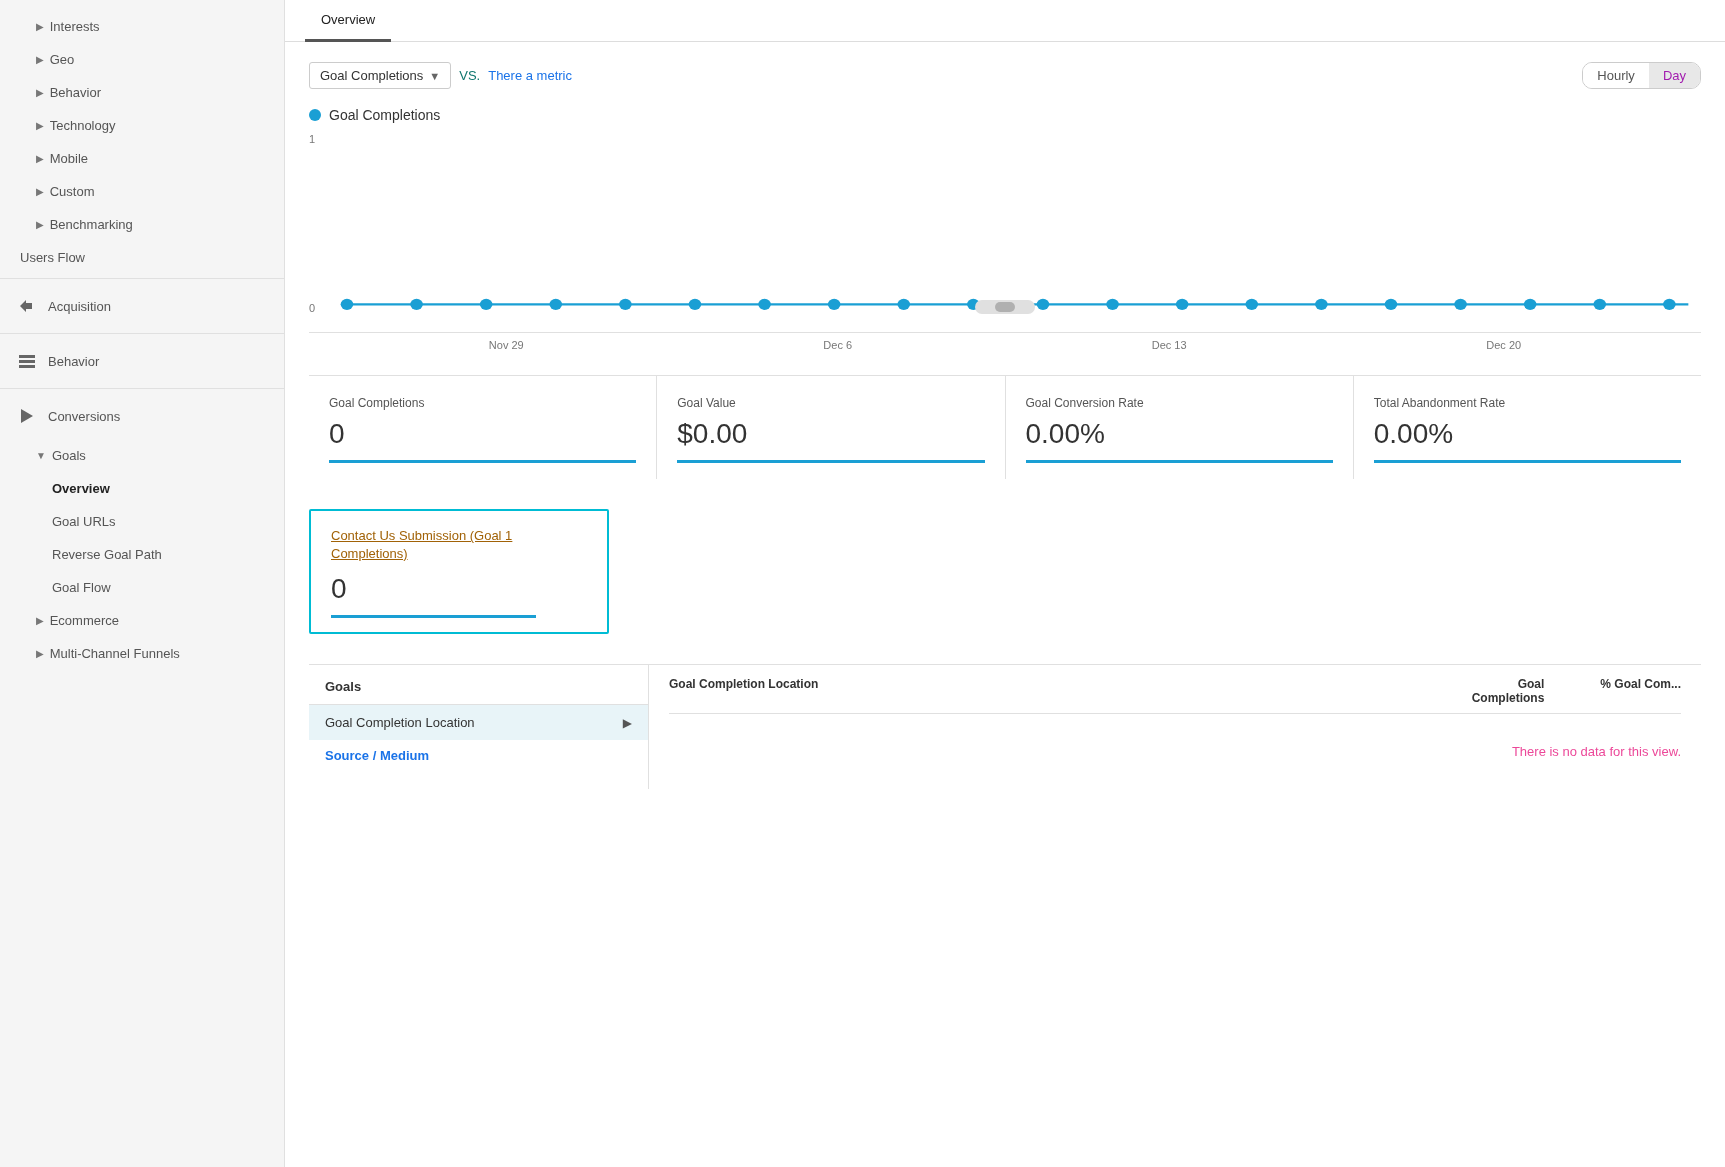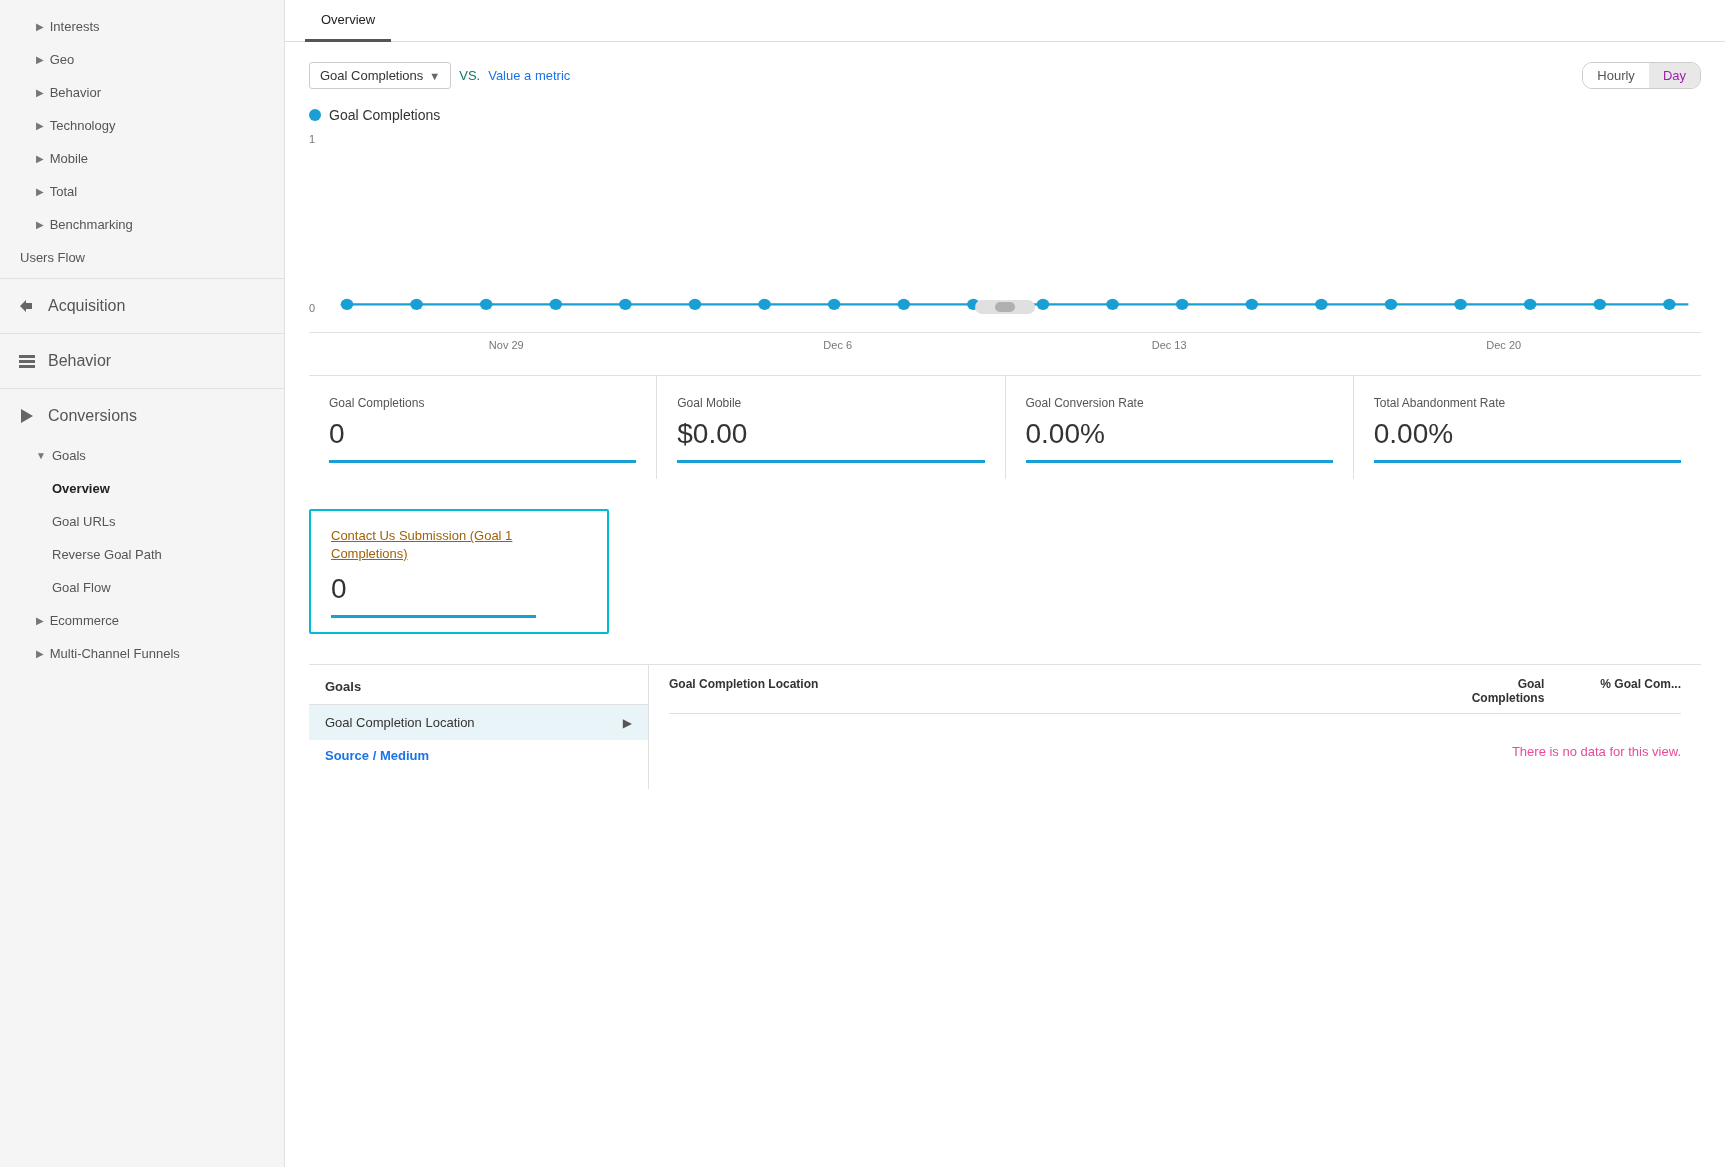--- a/index.html
+++ b/index.html
@@ -31,21 +31,21 @@
       color: #777;
     }
     .sidebar-item.indent1 { padding-left: 36px; }
     .sidebar-item.indent2 { padding-left: 52px; }
     .sidebar-item.active { font-weight: bold; color: #222; }
 
     .sidebar-category {
       display: flex;
       align-items: center;
       padding: 12px 16px;
-      font-size: 16px;
+      font-size: 13px;
       color: #555;
       cursor: pointer;
       font-weight: normal;
     }
     .sidebar-category .cat-icon {
       width: 22px;
       height: 22px;
       margin-right: 10px;
       display: flex;
       align-items: center;
@@ -354,21 +354,21 @@
     <div class="sidebar-item indent1">
       <span class="arrow">▶</span>
       <span>Technology</span>
     </div>
     <div class="sidebar-item indent1">
       <span class="arrow">▶</span>
       <span>Mobile</span>
     </div>
     <div class="sidebar-item indent1">
       <span class="arrow">▶</span>
-      <span>Total</span>
+      <span>Custom</span>
     </div>
     <div class="sidebar-item indent1">
       <span class="arrow">▶</span>
       <span>Benchmarking</span>
     </div>
     <div class="sidebar-item">
       <span>Users Flow</span>
     </div>
   </div>
 
@@ -445,21 +445,21 @@
   <div class="content">
 
     
     <div class="top-controls">
       <div class="metric-selector">
         <div class="metric-dropdown">
           <span>Goal Completions</span>
           <span class="dropdown-arrow">▼</span>
         </div>
         <span class="vs-label">VS.</span>
-        <span class="select-metric-link">Value a metric</span>
+        <span class="select-metric-link">There a metric</span>
       </div>
       <div class="time-toggles">
         <button class="time-toggle">Hourly</button>
         <button class="time-toggle active">Day</button>
       </div>
     </div>
 
     
     <div class="chart-section">
       <div class="chart-legend">
@@ -508,21 +508,21 @@
     </div>
 
     
     <div class="metrics-row">
       <div class="metric-card">
         <div class="metric-card-label">Goal Completions</div>
         <div class="metric-card-value">0</div>
         <div class="metric-card-bar"></div>
       </div>
       <div class="metric-card">
-        <div class="metric-card-label">Goal Mobile</div>
+        <div class="metric-card-label">Goal Value</div>
         <div class="metric-card-value">$0.00</div>
         <div class="metric-card-bar"></div>
       </div>
       <div class="metric-card">
         <div class="metric-card-label">Goal Conversion Rate</div>
         <div class="metric-card-value">0.00%</div>
         <div class="metric-card-bar"></div>
       </div>
       <div class="metric-card">
         <div class="metric-card-label">Total Abandonment Rate</div>

